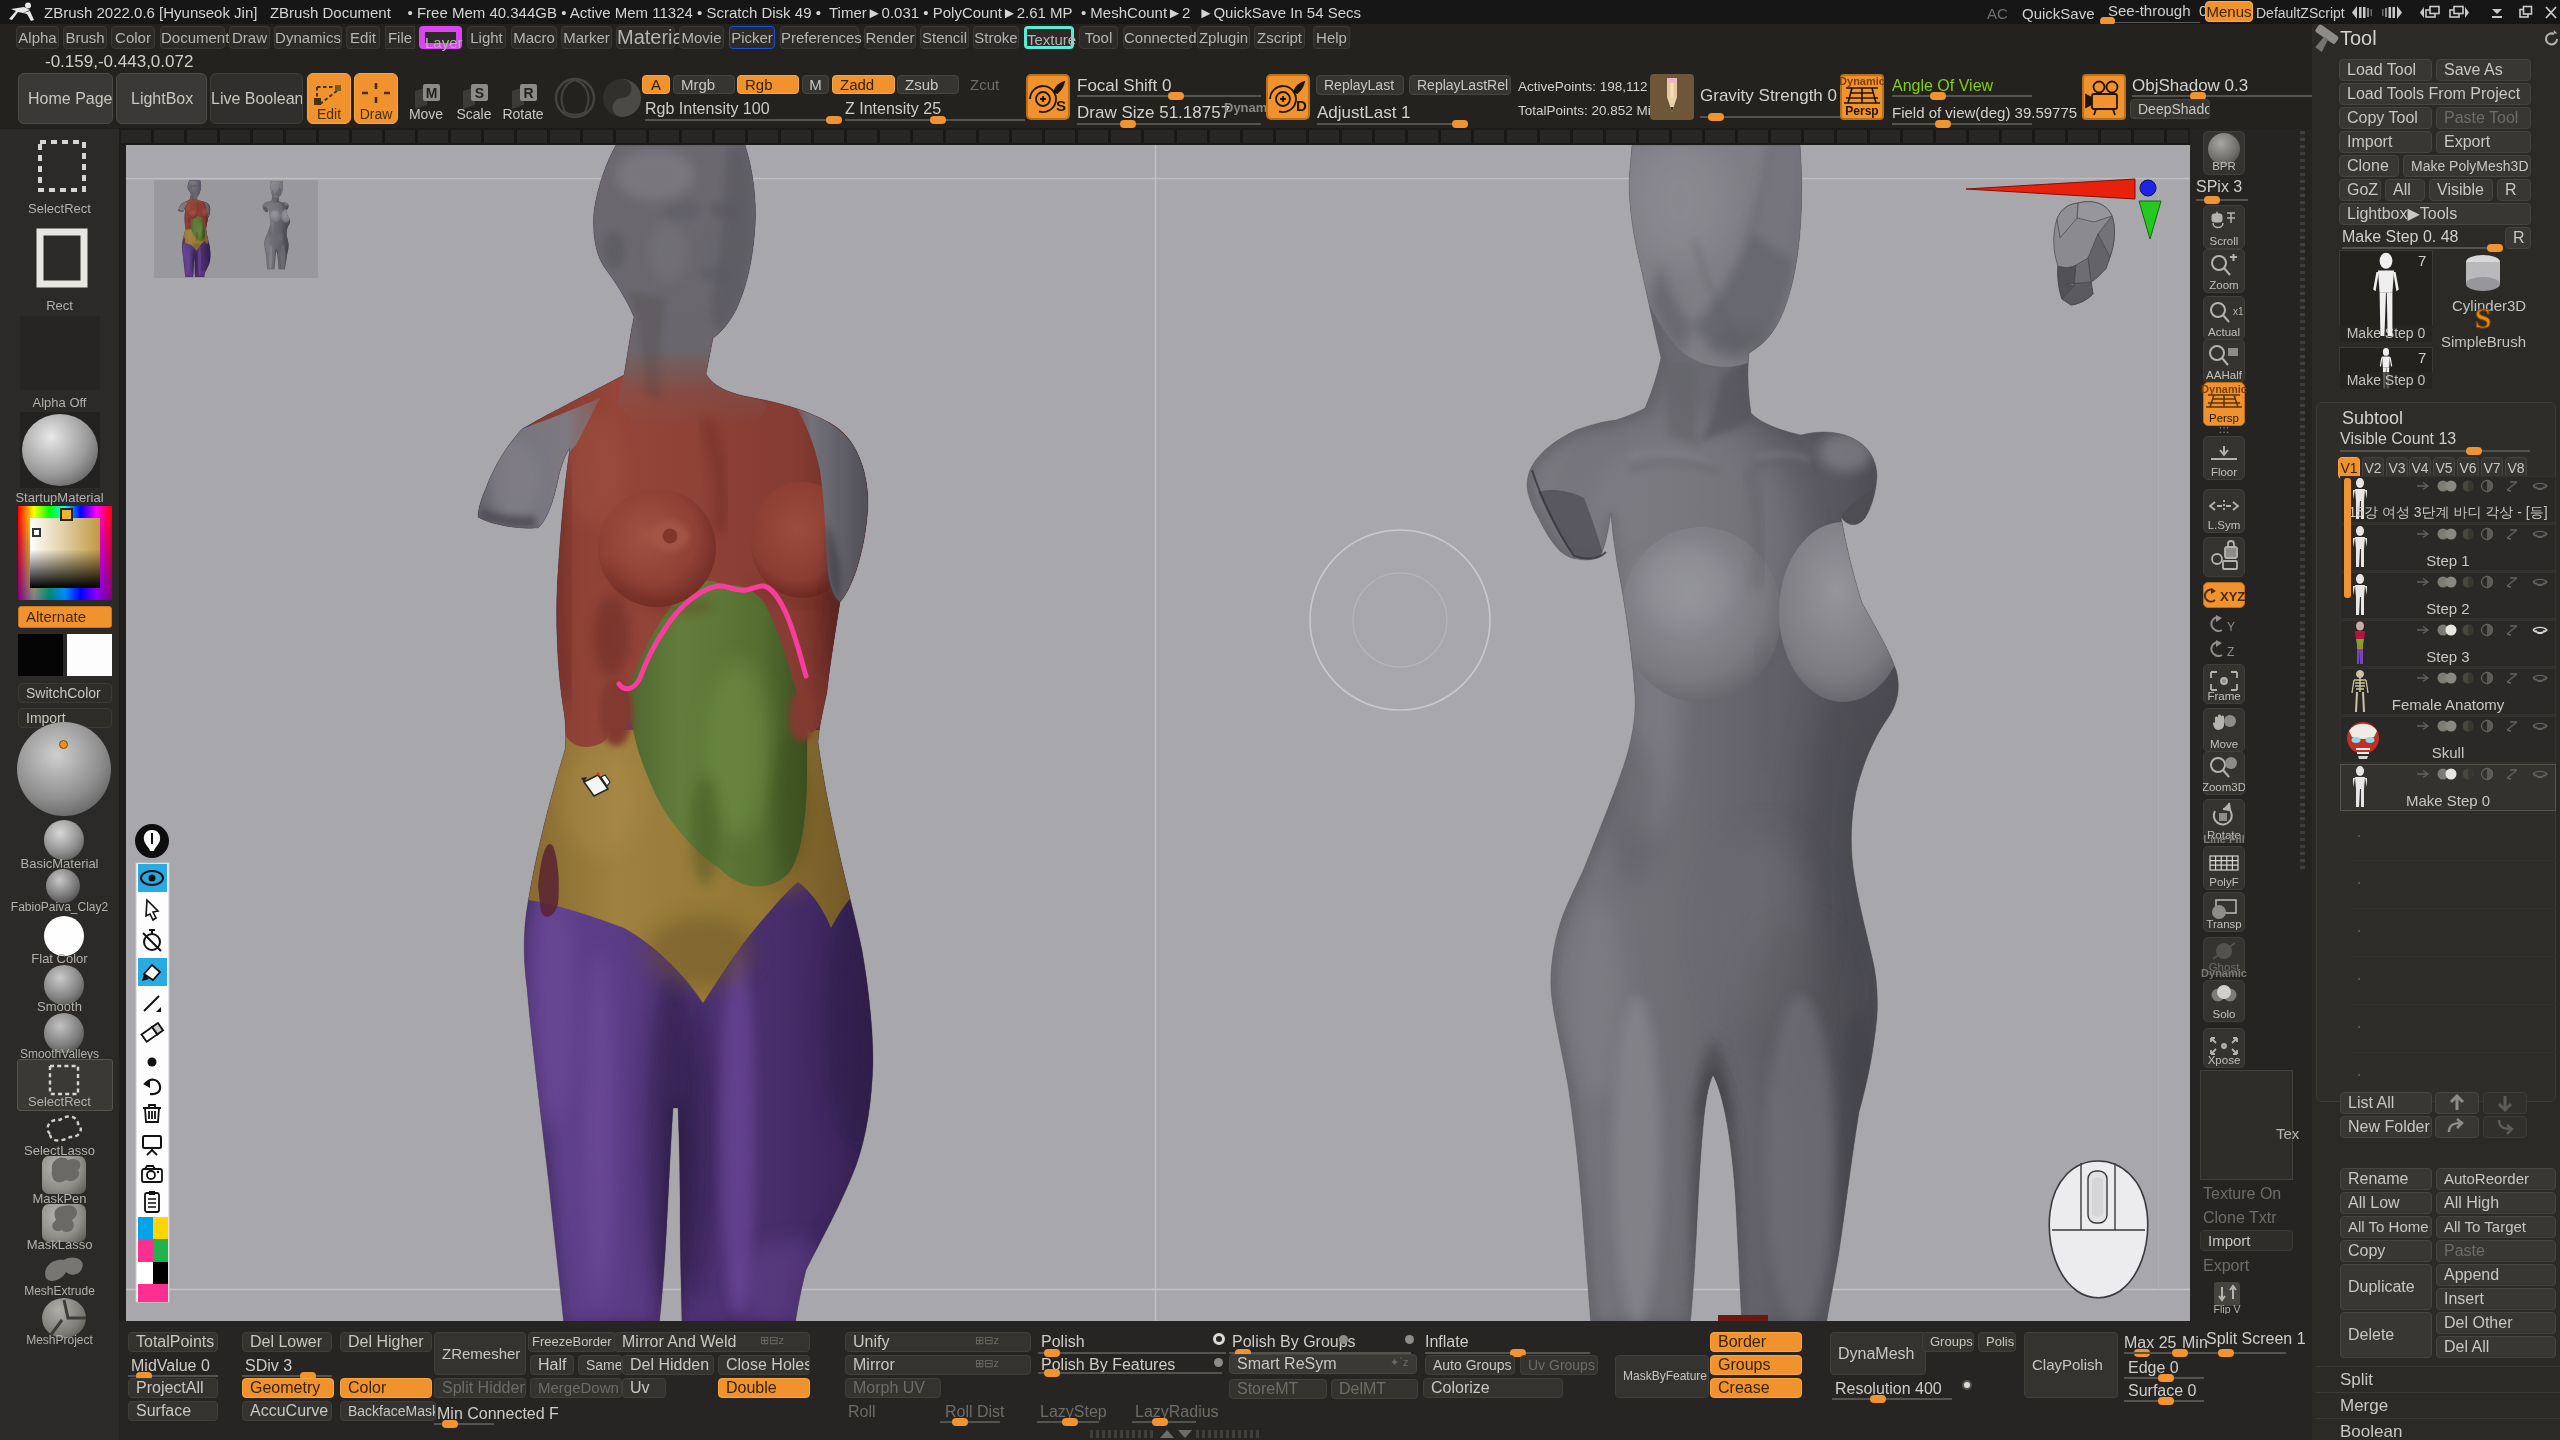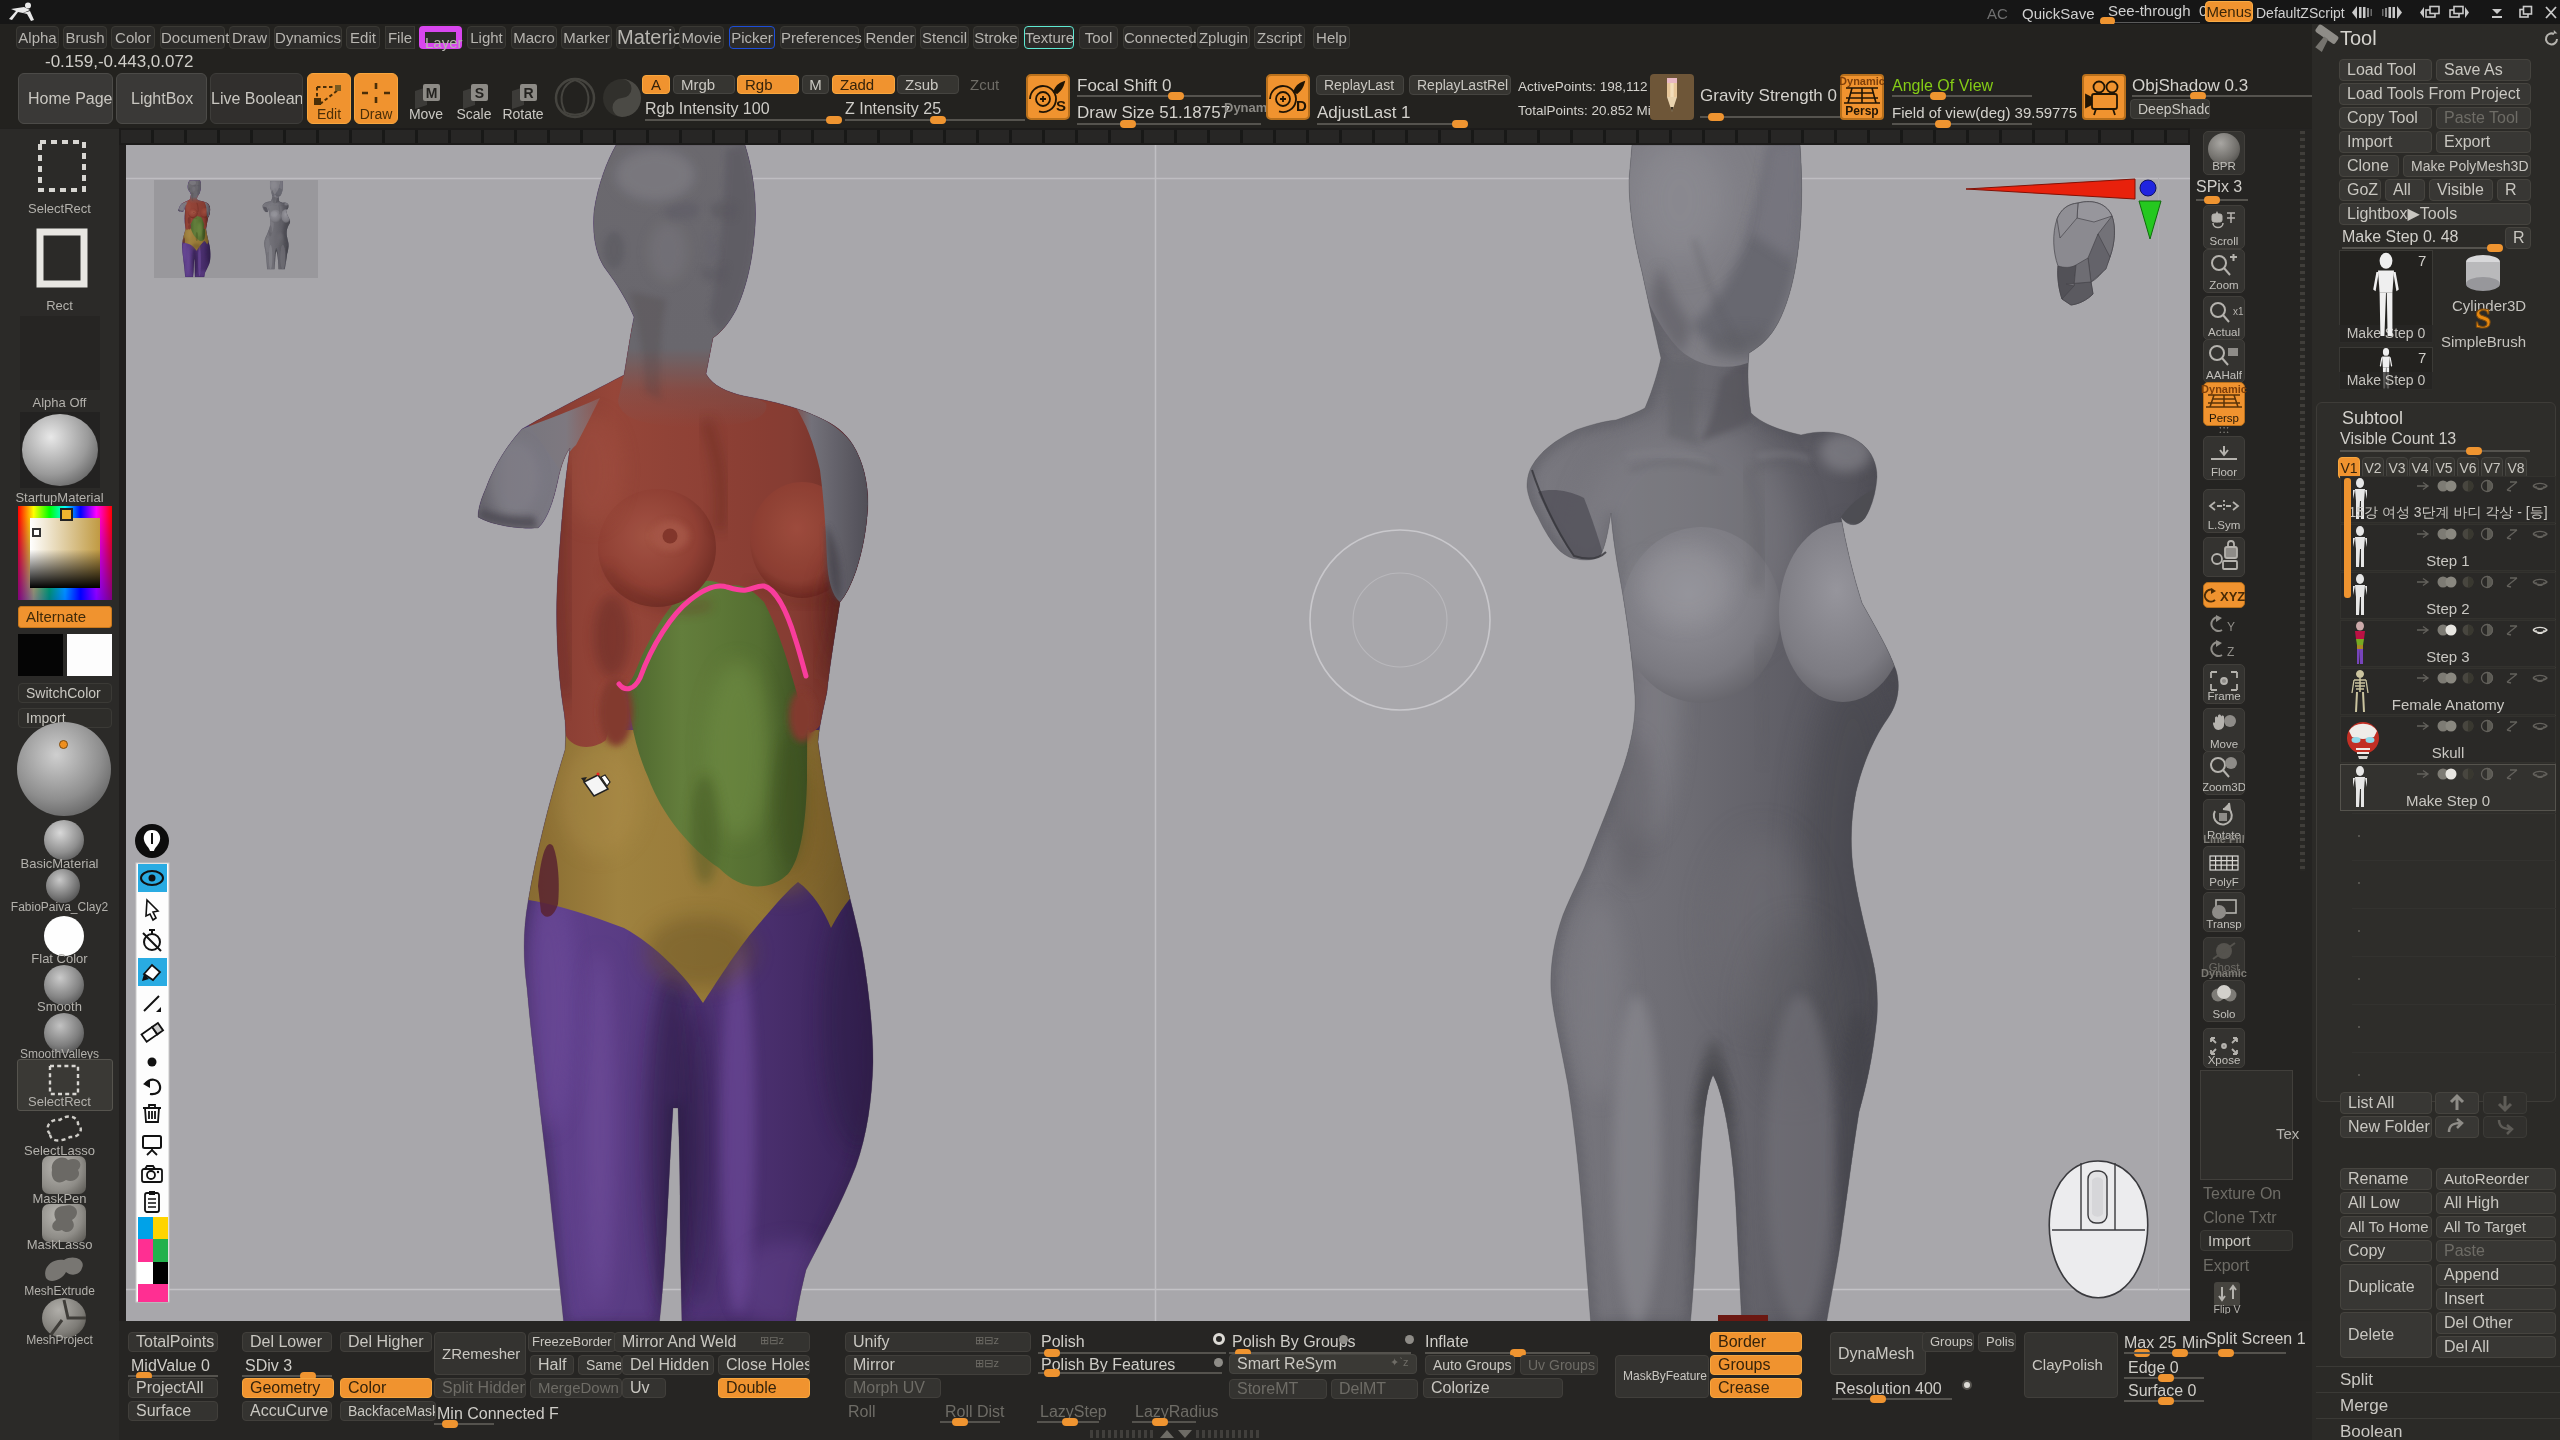--- a/index.html
+++ b/index.html
@@ -16,20 +16,21 @@
 </style></head><body>
 <div class="abs" style="left:0;top:0;width:2560px;height:1440px;">
 <div class="abs" style="left:0;top:0;width:2560px;height:24px;background:#161616;"></div>
 <svg class="abs" style="left:8px;top:2px;" width="30" height="20" viewBox="0 0 30 20">
 <g fill="#e8e8e8">
         <circle cx="20" cy="3.5" r="3"></circle>
         <path d="M3 7 L16 5 L22 8 L15 11 L10 10 L4 18 L1 17 L8 9 Z"></path>
         <path d="M15 11 L22 9 L26 18 L23 19 L19 12 Z"></path>
       </g>
     </svg>
+<div class="lbl" style="left:44px;top:4px;color:#d4d4d4;font-size:15px;">ZBrush 2022.0.6 [Hyunseok Jin]&nbsp;&nbsp;&nbsp;ZBrush Document&nbsp;&nbsp;&nbsp;&nbsp;• Free Mem 40.344GB • Active Mem 11324 • Scratch Disk 49 •&nbsp; Timer►0.031 • PolyCount►2.61 MP&nbsp; • MeshCount►2&nbsp; ►QuickSave In 54 Secs</div>
 <div class="lbl" style="left:1987px;top:5px;color:#6f6f6f;font-size:15px;">AC</div>
 <div class="lbl" style="left:2022px;top:5px;color:#d0d0d0;font-size:15px;">QuickSave</div>
 <div class="lbl" style="left:2108px;top:2px;color:#d0d0d0;font-size:15px;">See-through&nbsp; 0</div>
 <div class="abs" style="left:2100px;top:22px;width:100px;height:1px;background:#5a5a5a;"></div>
 <div class="abs" style="left:2100px;top:17px;width:15px;height:8px;border-radius:4px;background:#ef9430;"></div>
 <div class="abs" style="left:2205px;top:1px;width:48px;height:21px;background:#f0932f;border-radius:4px;border:1px solid #f8ab45;color:#3a2608;font-size:15px;line-height:19px;text-align:center;">Menus</div>
 <div class="lbl" style="left:2256px;top:5px;color:#d0d0d0;font-size:14px;">DefaultZScript</div>
 <svg class="abs" style="left:2352px;top:5px;" width="208" height="15" viewBox="0 0 208 15">
 <g fill="#c9c9c9">
 <path d="M5 1 L0 7.5 L5 14 Z"></path>
@@ -80,21 +81,21 @@
 <div class="abs" style="left:467px;top:26px;width:39px;height:23px;background:#2c2b29;border:1px solid #3a3934;border-radius:4px;color:#b7b5b0;font-size:15px;line-height:21px;text-align:center;">Light</div>
 <div class="abs" style="left:511px;top:26px;width:46px;height:23px;background:#2c2b29;border:1px solid #3a3934;border-radius:4px;color:#b7b5b0;font-size:15px;line-height:21px;text-align:center;">Macro</div>
 <div class="abs" style="left:561px;top:26px;width:51px;height:23px;background:#2c2b29;border:1px solid #3a3934;border-radius:4px;color:#b7b5b0;font-size:15px;line-height:21px;text-align:center;">Marker</div>
 <div class="abs" style="left:616px;top:26px;width:59px;height:23px;background:#2c2b29;border:1px solid #3a3934;border-radius:4px;color:#b7b5b0;font-size:20px;line-height:21px;text-align:center;">Material</div>
 <div class="abs" style="left:679px;top:26px;width:45px;height:23px;background:#2c2b29;border:1px solid #3a3934;border-radius:4px;color:#b7b5b0;font-size:15px;line-height:21px;text-align:center;">Movie</div>
 <div class="abs" style="left:729px;top:26px;width:46px;height:23px;background:#2c2b29;border:1px solid #1d4ed8;border-radius:4px;color:#b7b5b0;font-size:15px;line-height:21px;text-align:center;">Picker</div>
 <div class="abs" style="left:780px;top:26px;width:79px;height:23px;background:#2c2b29;border:1px solid #3a3934;border-radius:4px;color:#b7b5b0;font-size:15px;line-height:21px;text-align:center;">Preferences</div>
 <div class="abs" style="left:864px;top:26px;width:52px;height:23px;background:#2c2b29;border:1px solid #3a3934;border-radius:4px;color:#b7b5b0;font-size:15px;line-height:21px;text-align:center;">Render</div>
 <div class="abs" style="left:920px;top:26px;width:49px;height:23px;background:#2c2b29;border:1px solid #3a3934;border-radius:4px;color:#b7b5b0;font-size:15px;line-height:21px;text-align:center;">Stencil</div>
 <div class="abs" style="left:973px;top:26px;width:46px;height:23px;background:#2c2b29;border:1px solid #3a3934;border-radius:4px;color:#b7b5b0;font-size:15px;line-height:21px;text-align:center;">Stroke</div>
-<div class="abs" style="left:1024px;top:26px;width:50px;height:23px;background:#2c2b29;border:1px solid #5eead4;border-radius:4px;color:#b7b5b0;font-size:15px;line-height:21px;text-align:center;">Texture</div>
+<div class="abs" style="left:1024px;top:26px;width:50px;height:23px;background:#2c2b29;border:3px solid #5eead4;border-radius:4px;color:#b7b5b0;font-size:15px;line-height:21px;text-align:center;">Texture</div>
 <div class="abs" style="left:1079px;top:26px;width:39px;height:23px;background:#2c2b29;border:1px solid #3a3934;border-radius:4px;color:#b7b5b0;font-size:15px;line-height:21px;text-align:center;">Tool</div>
 <div class="abs" style="left:1123px;top:26px;width:69px;height:23px;background:#2c2b29;border:1px solid #3a3934;border-radius:4px;color:#b7b5b0;font-size:15px;line-height:21px;text-align:center;">Connected</div>
 <div class="abs" style="left:1197px;top:26px;width:53px;height:23px;background:#2c2b29;border:1px solid #3a3934;border-radius:4px;color:#b7b5b0;font-size:15px;line-height:21px;text-align:center;">Zplugin</div>
 <div class="abs" style="left:1254px;top:26px;width:51px;height:23px;background:#2c2b29;border:1px solid #3a3934;border-radius:4px;color:#b7b5b0;font-size:15px;line-height:21px;text-align:center;">Zscript</div>
 <div class="abs" style="left:1313px;top:26px;width:37px;height:23px;background:#2c2b29;border:1px solid #3a3934;border-radius:4px;color:#b7b5b0;font-size:15px;line-height:21px;text-align:center;">Help</div>
 <div class="lbl" style="left:45px;top:52px;color:#d0cec9;font-size:17px;">-0.159,-0.443,0.072</div>
 <div class="btn " style="left:18px;top:73px;width:95px;height:51px;font-size:16px;line-height:49px;background:#3a3937;border-color:#4c4b48;border-radius:6px;font-size:16px;line-height:49px;padding-left:9px;">Home Page</div><div class="btn " style="left:116px;top:73px;width:91px;height:51px;font-size:16px;line-height:49px;background:#3a3937;border-color:#4c4b48;border-radius:6px;font-size:16px;line-height:49px;padding-left:14px;">LightBox</div><div class="btn c" style="left:210px;top:73px;width:93px;height:51px;font-size:16px;line-height:49px;background:#312f2d;border-color:#3e3d3a;border-radius:6px;font-size:16px;line-height:49px;">Live Boolean</div><div class="btn on" style="left:307px;top:73px;width:44px;height:51px;border-radius:6px;"></div>
 <svg class="abs" style="left:307px;top:73px;" width="44" height="51" viewBox="0 0 44 51">
 <g stroke="#4a2e08" stroke-width="2" fill="none">
 <path d="M10 14 L10 28 M10 14 L30 14 M13 31 L31 17" stroke-dasharray="3.5 2.5"></path>

